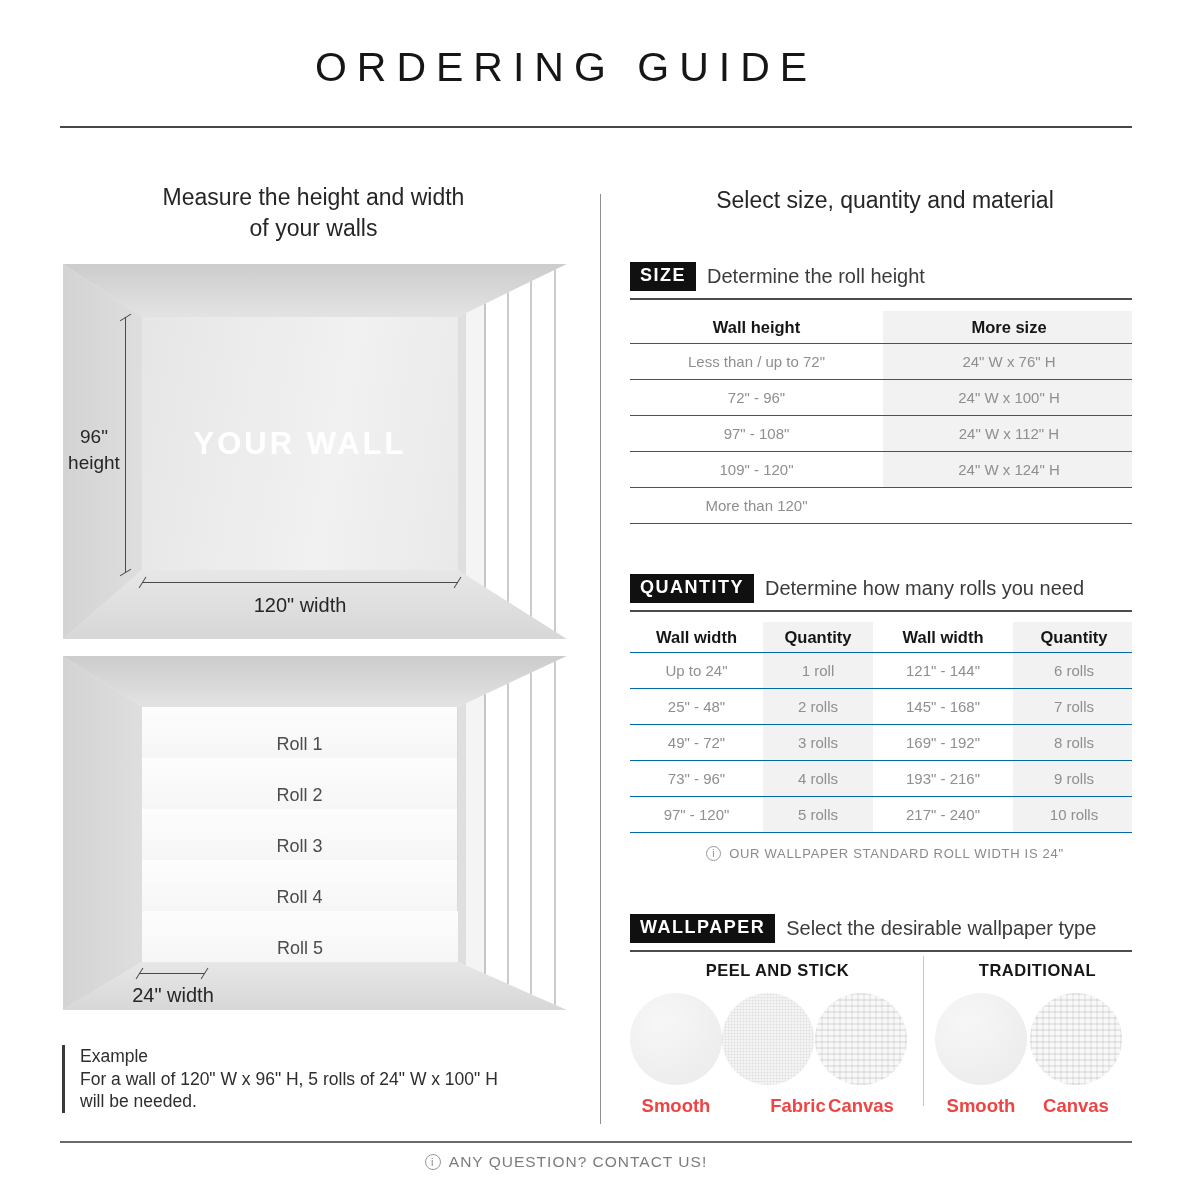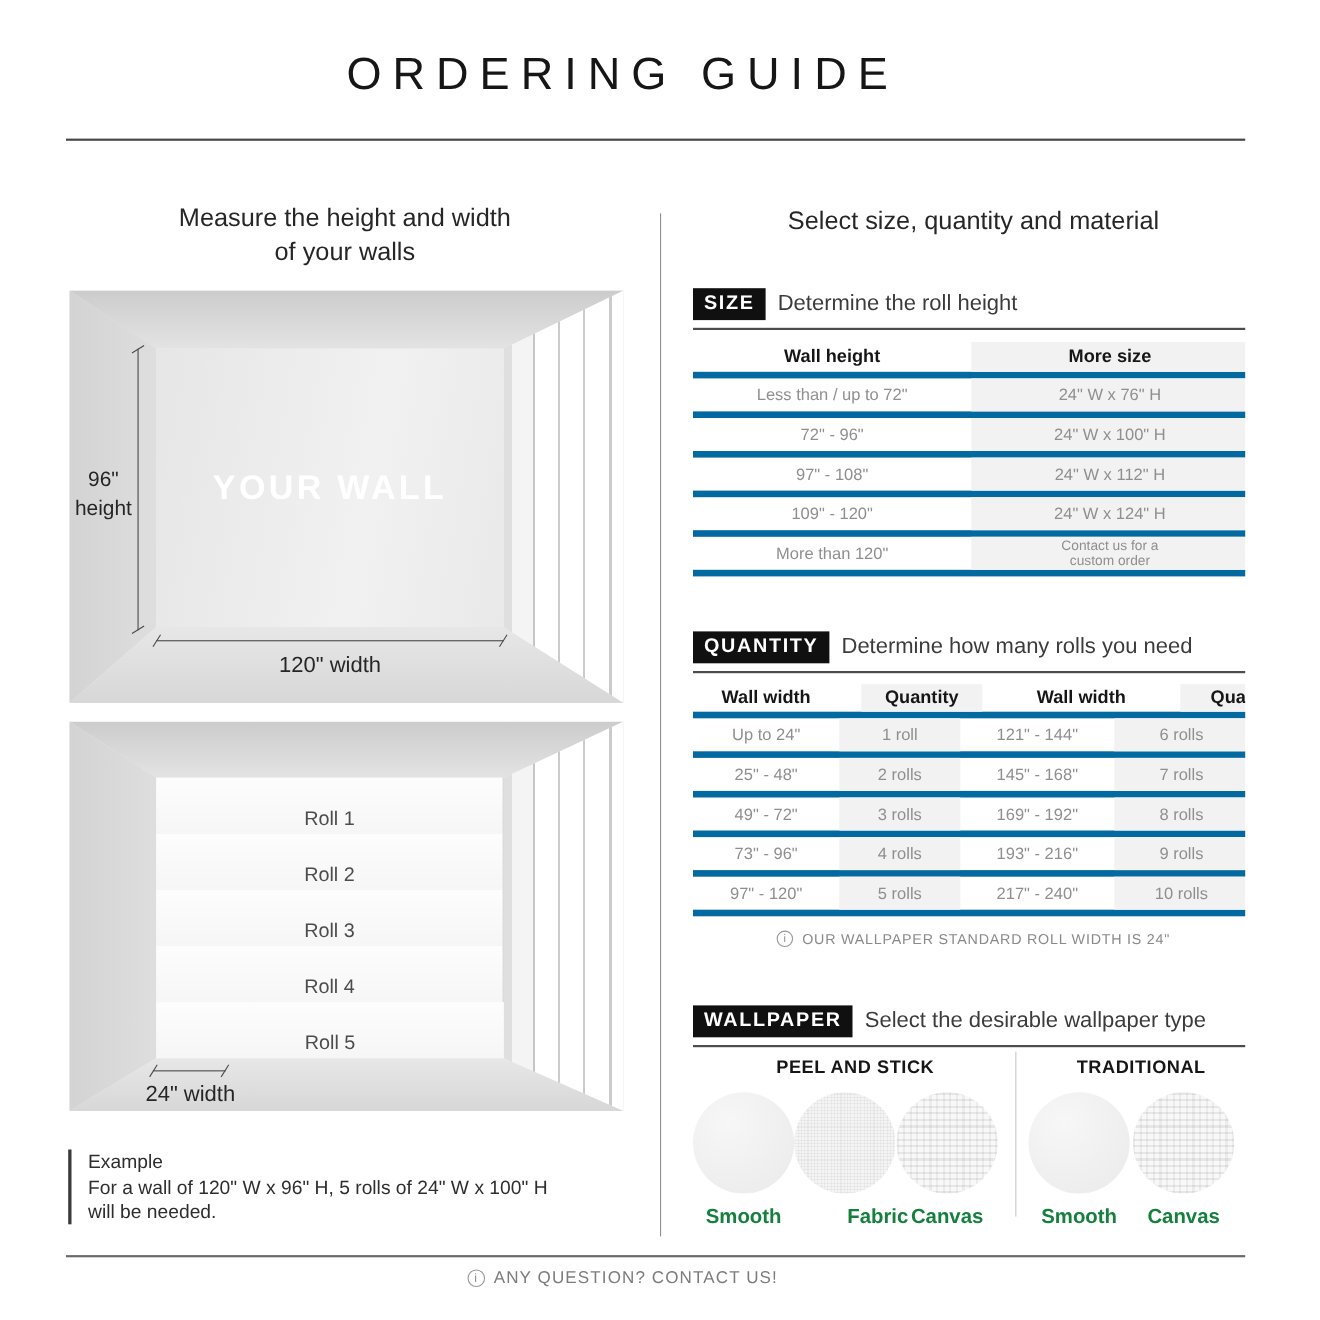--- a/index.html
+++ b/index.html
@@ -85,25 +85,25 @@
     padding-bottom:7px; display:flex; align-items:center; gap:11px; }
   .sec-size { top:262px; } .sec-qty { top:574px; } .sec-mat { top:914px; }
   .badge { background:#101010; color:#fff; font-size:18px; font-weight:600;
     letter-spacing:1.5px; padding:3px 10px 5px; }
   .sec-title { font-size:20px; color:#3b3b3b; }
 
   
   .tbl { left:630px; width:505px; font-size:15px; color:#8f8f8f; }
   .size-table { top:311px; }
   .qty-table { top:622px; }
-  .row { display:grid; border-bottom:6px solid #0369a1; }
+  .row { display:grid; border-bottom:1px solid #0369a1; }
   .size-table .row { grid-template-columns:253px 252px; height:36px; }
   .size-table .row.hdr { height:33px; }
   .qty-table .row { grid-template-columns:133px 110px 140px 122px; height:36px; }
-  .qty-table .row.hdr { height:31px;gap:20px; }
+  .qty-table .row.hdr { height:31px; }
   .cell { display:flex; align-items:center; justify-content:center; text-align:center; }
   .cell.gray { background:#f2f2f2; }
   .hdr .cell { font-weight:700; font-size:16.5px; color:#161616; }
   .contact { font-size:12.5px; line-height:14px; max-width:125px; }
 
   .note-line { left:630px; top:846px; width:510px; display:flex; align-items:center;
     justify-content:center; gap:8px; font-size:13px; letter-spacing:0.7px; color:#8a8a8a; }
   .info-circle { width:15px; height:15px; min-width:15px; border:1px solid #999;
     border-radius:50%; display:flex; align-items:center; justify-content:center;
     font-size:10px; color:#8a8a8a; }
@@ -118,21 +118,21 @@
   .tex-smooth { background:radial-gradient(circle at 35% 30%, #f7f7f7, #ededed 75%); }
   .tex-fabric { background:
     repeating-linear-gradient(0deg, rgba(0,0,0,0.04) 0 1px, transparent 1px 3px),
     repeating-linear-gradient(90deg, rgba(0,0,0,0.04) 0 1px, transparent 1px 3px), #f4f4f4; }
   .tex-canvas { background:
     repeating-linear-gradient(0deg, rgba(0,0,0,0.07) 0 2px, transparent 2px 6px),
     repeating-linear-gradient(90deg, rgba(0,0,0,0.05) 0 2px, transparent 2px 6px), #f8f8f8; }
   .sw1 { left:630px; } .sw2 { left:722px; } .sw3 { left:815px; }
   .sw4 { left:935px; } .sw5 { left:1030px; }
   .swatch-label { top:1095px; width:110px; text-align:center; font-size:18.5px;
-    font-weight:700; color:#15803d; }
+    font-weight:700; color:#ef4444; }
   .sl1 { left:621px; } .sl2 { left:743px;text-align:center; } .sl3 { left:806px; }
   .sl4 { left:926px; } .sl5 { left:1021px; }
 
   
   .footer-rule { top:1141px; left:60px; width:1080px; height:2px; background:#6a6a6a; }
   .footer-note { top:1153px; left:0; width:100%; display:flex; align-items:center;
     justify-content:center; gap:8px; font-size:15.5px; letter-spacing:1px; color:#7c7c7c; }
   .footer-note .info-circle { width:16px; height:16px; min-width:16px; font-size:11px; }
 </style>
 </head>
@@ -220,23 +220,20 @@
     <div class="row">
       <div class="cell">97" - 108"</div>
       <div class="cell gray">24" W x 112" H</div>
     </div>
     <div class="row">
       <div class="cell">109" - 120"</div>
       <div class="cell gray">24" W x 124" H</div>
     </div>
     <div class="row">
       <div class="cell">More than 120"</div>
-      <div class="cell gray">
-        <span class="contact">Contact us for a custom order</span>
-      </div>
     </div>
   </div>
 
   <div class="abs section sec-qty">
     <span class="badge">QUANTITY</span>
     <span class="sec-title">Determine how many rolls you need</span>
   </div>
   <div class="abs tbl qty-table">
     <div class="row hdr">
       <div class="cell">Wall width</div>

